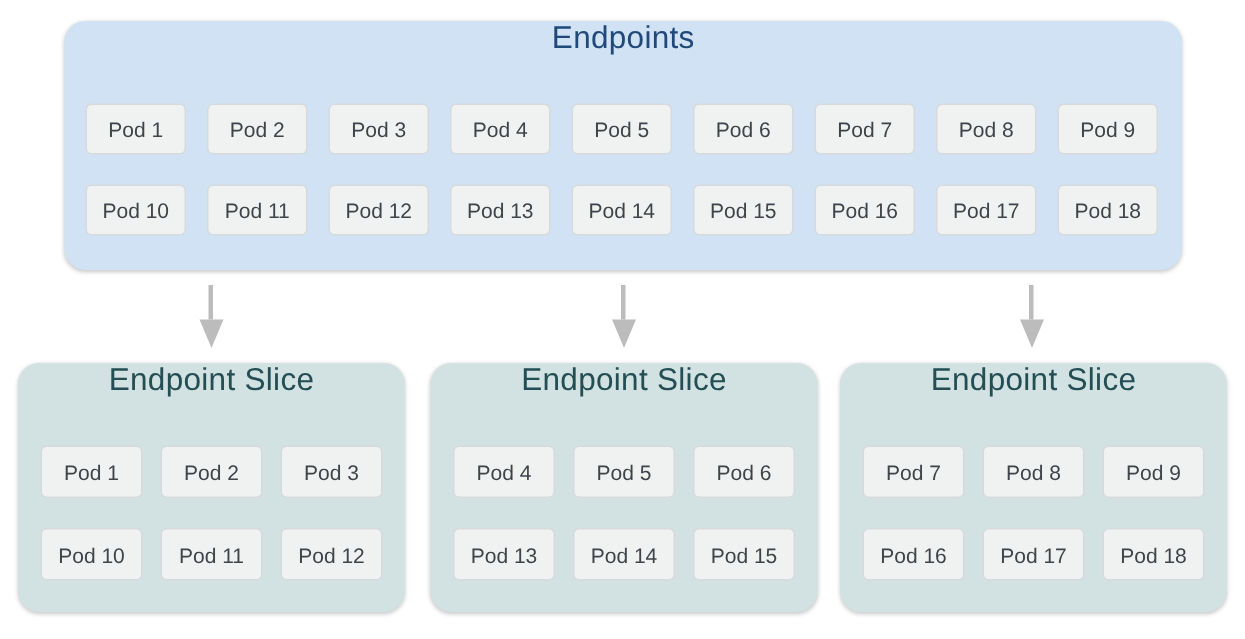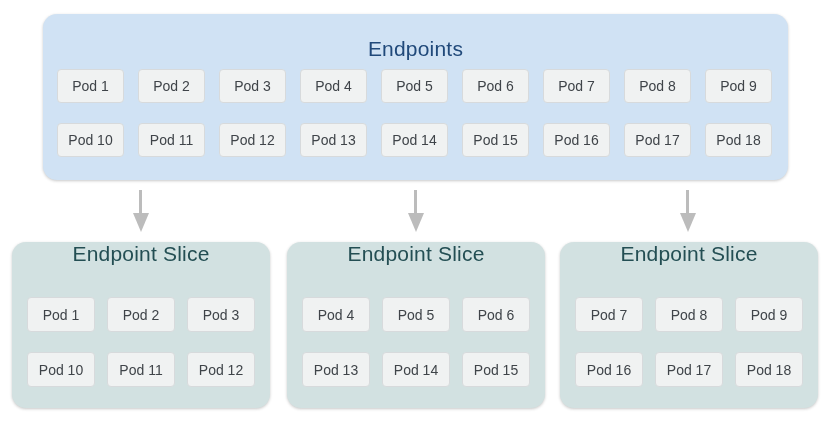--- a/index.html
+++ b/index.html
@@ -42,21 +42,21 @@
   .slice-box.s0 { left: 12px; }
   .slice-box.s1 { left: 287px; }
   .slice-box.s2 { left: 560px; }
 
   .box-title {
     text-align: center;
     font-size: 21px;
     font-weight: 500;
     letter-spacing: .2px;
   }
-  .endpoints-box .box-title { padding-top: 23px; color: var(--endpoints-title); }
+  .endpoints-box .box-title { padding-top: 0; color: var(--endpoints-title); }
   .slice-box .box-title { color: var(--slice-title); }
 
   
   .pod-rows { position: absolute; display: flex; flex-direction: column; gap: 20px; }
   .endpoints-box .pod-rows { left: 14px; top: 55px; }
   .slice-box .pod-rows { left: 15px; top: 55px; }
   .pod-row { display: flex; }
   .endpoints-box .pod-row { gap: 14px; }
   .slice-box .pod-row { gap: 12px; }
   .pod {

